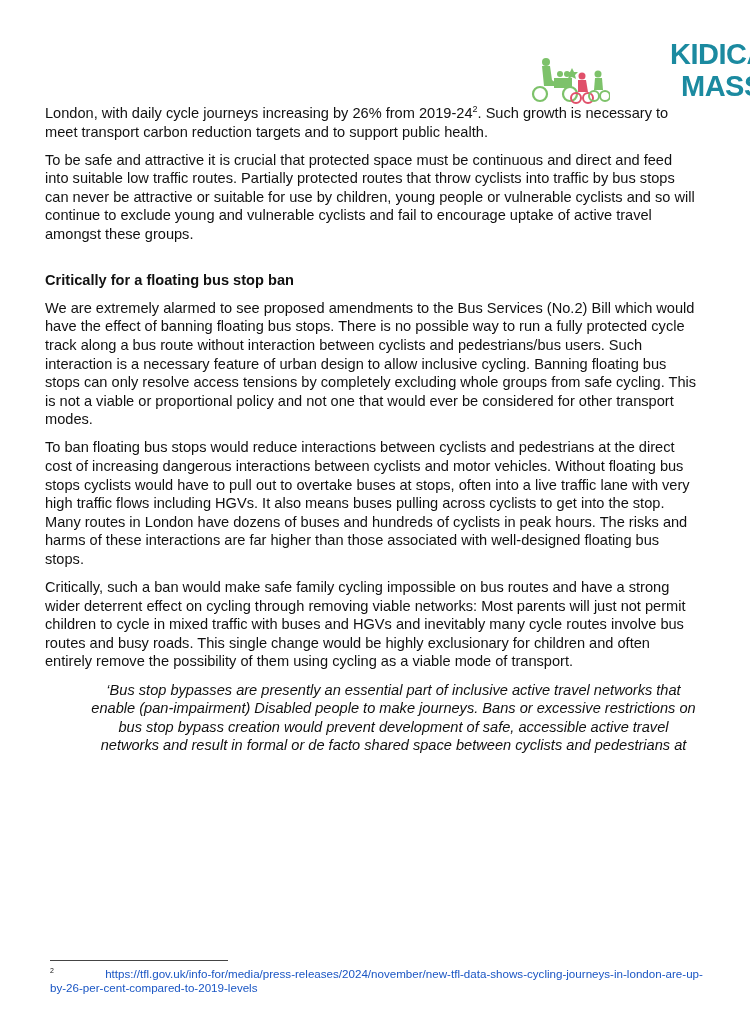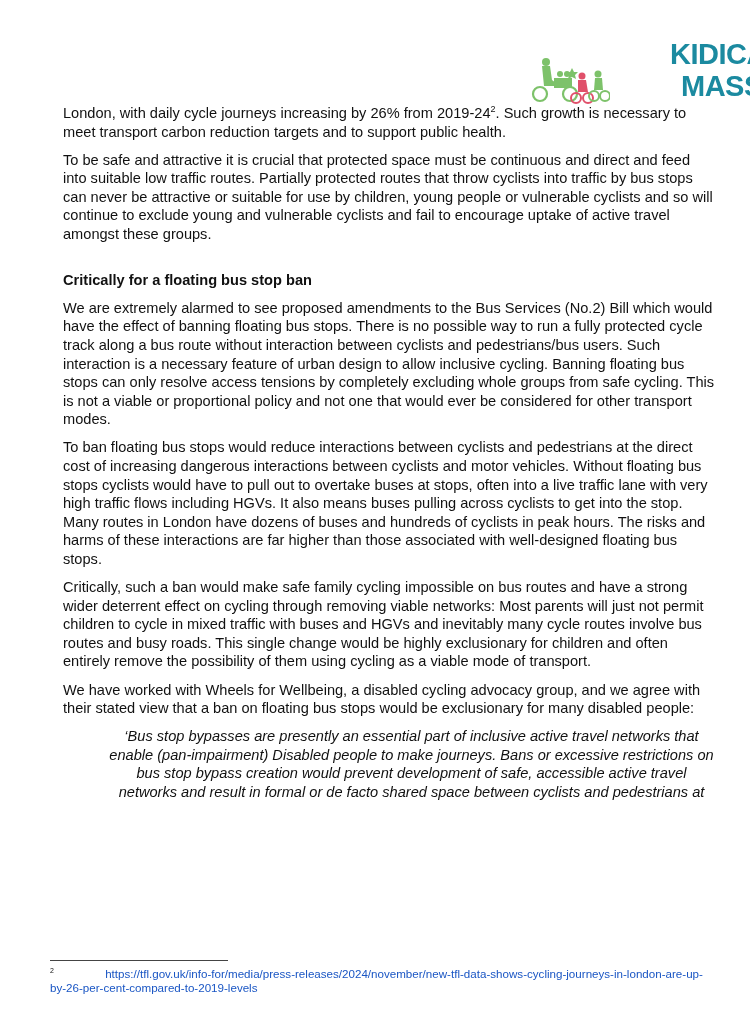--- a/index.html
+++ b/index.html
@@ -44,21 +44,21 @@
     .logo-line2 { top: 34px; left: 81px; position: absolute; white-space: nowrap; }
     .logo-art {
       position: absolute;
       left: 2px;
       top: 14px;
       width: 80px;
       height: 52px;
     }
     .content {
       position: absolute;
-      left: 63px;
+      left: 45px;
       top: 104px;
       width: 652px;
       font-size: 14.6px;
       line-height: 18.6px;
     }
     .content p {
       margin: 0 0 9.5px 0;
     }
     .heading {
       font-weight: bold;
@@ -133,21 +133,20 @@
     </div>
   </div>
 
   <div class="content">
     <p><span>London, with daily cycle journeys increasing by 26% from 2019-24</span><sup>2</sup><span>.  Such growth is necessary to meet transport carbon reduction targets and to support public health.</span></p>
     <p>To be safe and attractive it is crucial that protected space must be continuous and direct and feed into suitable low traffic routes. Partially protected routes that throw cyclists into traffic by bus stops can never be attractive or suitable for use by children, young people or vulnerable cyclists and so will continue to exclude young and vulnerable cyclists and fail to encourage uptake of active travel amongst these groups.</p>
     <p class="heading">Critically for a floating bus stop ban</p>
     <p>We are extremely alarmed to see proposed amendments to the Bus Services (No.2) Bill which would have the effect of banning floating bus stops.  There is no possible way to run a fully protected cycle track along a bus route without interaction between cyclists and pedestrians/bus users.  Such interaction is a necessary feature of urban design to allow inclusive cycling.  Banning floating bus stops can only resolve access tensions by completely excluding whole groups from safe cycling.  This is not a viable or proportional policy and not one that would ever be considered for other transport modes.</p>
     <p>To ban floating bus stops would reduce interactions between cyclists and pedestrians at the direct cost of increasing dangerous interactions between cyclists and motor vehicles.  Without floating bus stops cyclists would have to pull out to overtake buses at stops, often into a live traffic lane with very high traffic flows including HGVs. It also means buses pulling across cyclists to get into the stop.  Many routes in London have dozens of buses and hundreds of cyclists in peak hours.  The risks and harms of these interactions are far higher than those associated with well-designed floating bus stops.</p>
     <p>Critically, such a ban would make safe family cycling impossible on bus routes and have a strong wider deterrent effect on cycling through removing viable networks: Most parents will just not permit children to cycle in mixed traffic with buses and HGVs and inevitably many cycle routes involve bus routes and busy roads. This single change would be highly exclusionary for children and often entirely remove the possibility of them using cycling as a viable mode of transport.</p>
-    <p>We have worked with Wheels for Wellbeing, a disabled cycling advocacy group, and we agree with their stated view that a ban on floating bus stops would be exclusionary for many disabled people:</p>
     <p class="quote">‘Bus stop bypasses are presently an essential part of inclusive active travel networks that enable (pan-impairment) Disabled people to make journeys. Bans or excessive restrictions on bus stop bypass creation would prevent development of safe, accessible active travel networks and result in formal or de facto shared space between cyclists and pedestrians at</p>
   </div>
 
   <div class="footnote-rule"></div>
 
   <div class="footnote">
     <sup>2</sup>
     <a>https://tfl.gov.uk/info-for/media/press-releases/2024/november/new-tfl-data-shows-cycling-journeys-in-london-are-up-by-26-per-cent-compared-to-2019-levels</a>
   </div>
 

